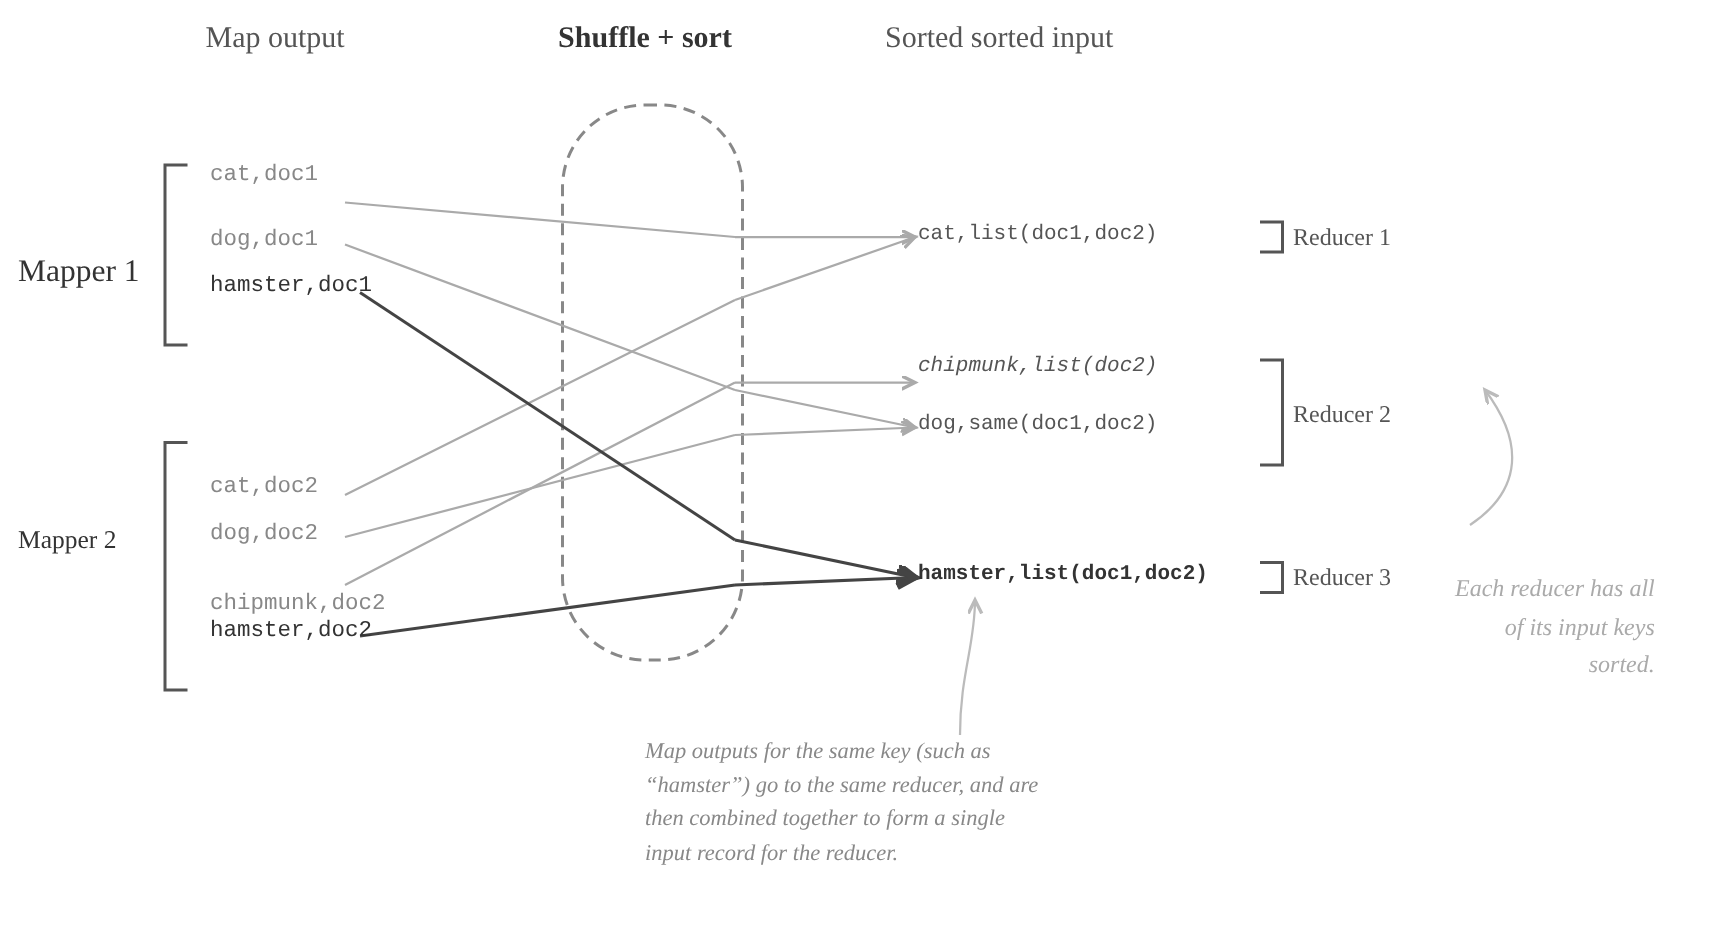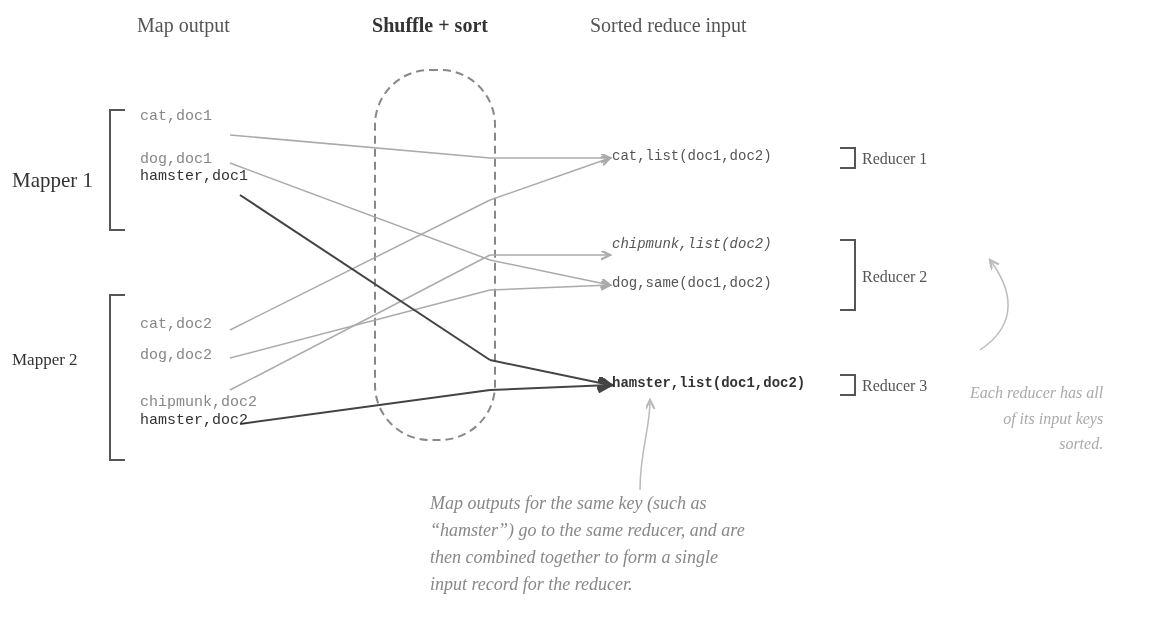--- a/index.html
+++ b/index.html
@@ -85,21 +85,21 @@
     .rv-item {
       position: absolute;
       font-size: 14px;
       font-family: 'Courier New', monospace;
       color: #555;
     }
 
     
     .annotation {
       position: absolute;
-      font-size: 18px;
+      font-size: 15px;
       color: #888;
       font-family: 'Georgia', serif;
       line-height: 1.5;
       font-style: italic;
     }
     .annotation-right {
       position: absolute;
       font-size: 16px;
       color: #aaa;
       font-family: 'Georgia', serif;
@@ -171,27 +171,27 @@
       <marker id="arrow-light" markerWidth="8" markerHeight="8" refX="6" refY="3" orient="auto">
         <path d="M0,0 L6,3 L0,6" fill="none" stroke="#bbb" stroke-width="1.5"></path>
       </marker>
     </defs>
   </svg>
 
   <div class="map-output-label">Map output</div>
 
   <div class="shuffle-sort-label">Shuffle + sort</div>
 
-  <div class="sorted-reduce-label">Sorted reduce input</div>
+  <div class="sorted-reduce-label">Sorted sorted input</div>
 
   <div class="mapper1-label">Mapper 1</div>
 
   <div class="kv-item" style="top:108px; left:140px;">cat,doc1</div>
   <div class="kv-item" style="top:151px; left:140px;">dog,doc1</div>
-  <div class="kv-item dark" style="top:168px; left:140px;">hamster,doc1</div>
+  <div class="kv-item dark" style="top:182px; left:140px;">hamster,doc1</div>
 
   <div class="mapper2-label">Mapper 2</div>
 
   <div class="kv-item" style="top:316px; left:140px;">cat,doc2</div>
   <div class="kv-item" style="top:347px; left:140px;">dog,doc2</div>
   <div class="kv-item" style="top:378px; left:140px;margin-top:16px;">chipmunk,doc2</div>
   <div class="kv-item dark" style="top:412px; left:140px;">hamster,doc2</div>
 
   <div class="rv-item" style="top:148px; left:612px;text-align:right;">cat,list(doc1,doc2)</div>
 

